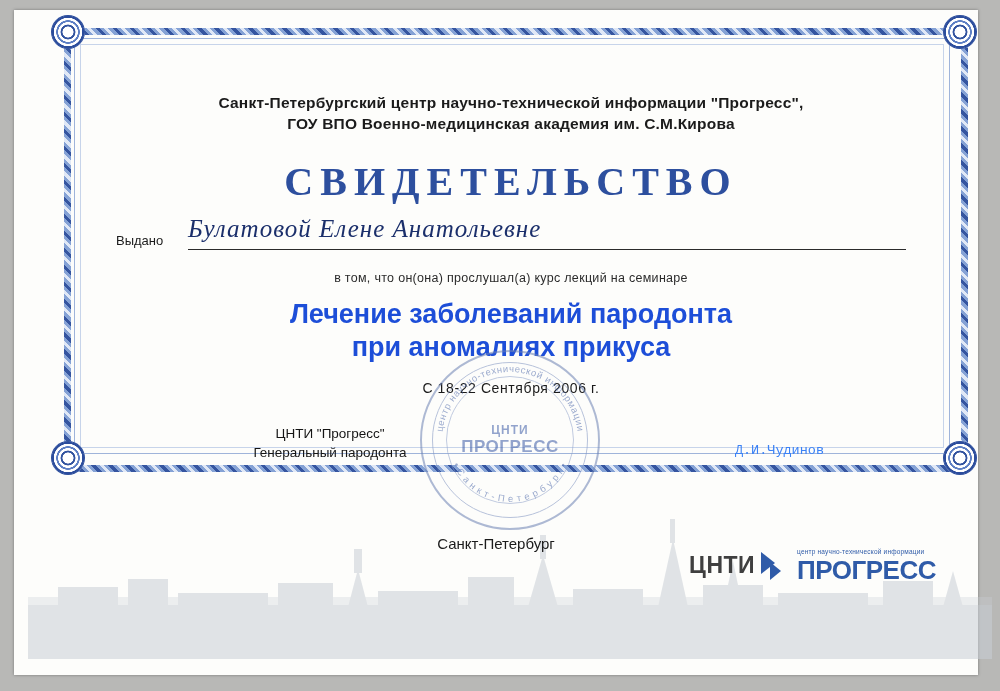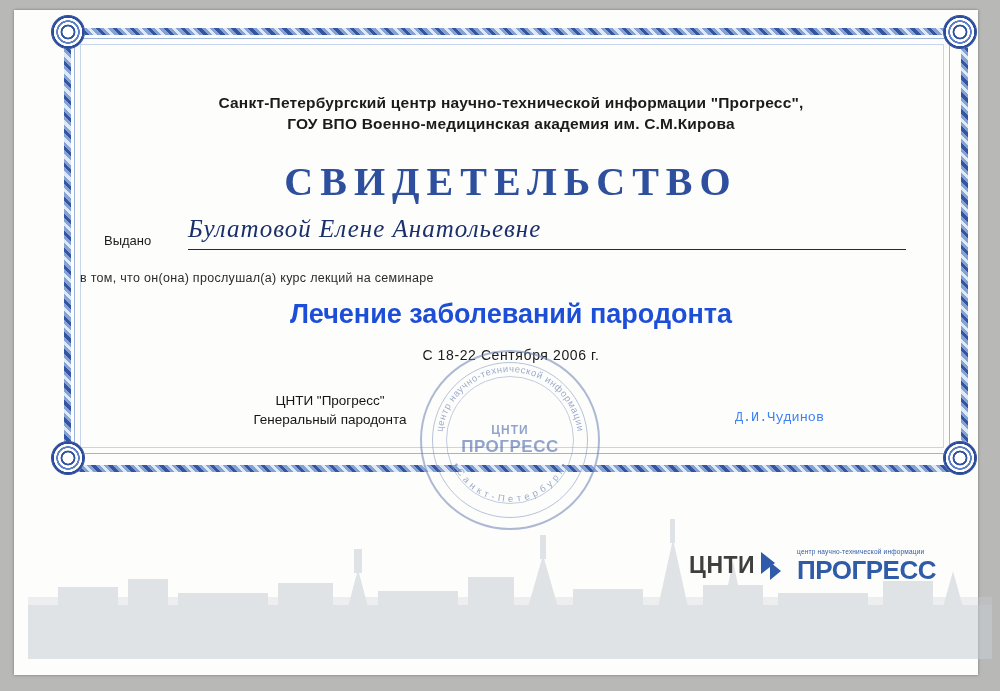--- a/index.html
+++ b/index.html
@@ -121,21 +121,21 @@
     font-weight: 700;
   }
 
   .name-row {
     position: relative;
     margin-top: 6px;
     height: 44px;
   }
   .name-label {
     position: absolute;
-    left: 24px;
+    left: 36px;
     top: 22px;
     font-size: 13px;
     color: #1b1b1b;
   }
   .name-line {
     position: absolute;
     left: 108px;
     right: 36px;
     top: 38px;
     border-bottom: 1.4px solid #2b2b2b;
@@ -146,20 +146,21 @@
     right: 36px;
     top: 4px;
     font-family: "Liberation Serif", serif;
     font-style: italic;
     font-size: 25px;
     color: #1b2f6b;
     letter-spacing: 1px;
   }
 
   .subtext {
+    text-align: center;
     margin-top: 16px;
     font-size: 12.5px;
     color: #2b2b2b;
     letter-spacing: 0.3px;
   }
 
   .course {
     text-align: center;
     margin-top: 13px;
     font-size: 27px;
@@ -377,20 +378,21 @@
       <div class="name-row">
         <div class="name-label">Выдано</div>
         <div class="name-value">Булатовой Елене Анатольевне</div>
         <div class="name-line"></div>
       </div>
 
       <div class="subtext">в том, что он(она) прослушал(а) курс лекций на семинаре</div>
 
       <div class="course">
         <div>Лечение заболеваний пародонта</div>
+        <div>при аномалиях прикуса</div>
       </div>
 
       <div class="dates">С 18-22 Сентября 2006 г.</div>
 
       <div class="sign-row">
         <div class="sign-left">
           <div>ЦНТИ "Прогресс"</div>
           <div>Генеральный пародонта</div>
         </div>
         <div class="sign-right">Д.И.Чудинов</div>
@@ -413,20 +415,21 @@
         <text>
           <textPath href="#arcBottom" startOffset="50%" text-anchor="middle">• С а н к т - П е т е р б у р г •</textPath>
         </text>
       </svg>
       <div class="core">
         <div class="s1">ЦНТИ</div>
         <div class="s2">ПРОГРЕСС</div>
       </div>
     </div>
 
+    <div class="city">Санкт-Петербург</div>
 
     <div class="logo">
       <div class="cnti">ЦНТИ</div>
       <div class="mark">
         <div class="tri"></div>
         <div class="tri2"></div>
       </div>
       <div class="words">
         <div class="tagline">центр научно-технической информации</div>
         <div class="progress">ПРОГРЕСС</div>

